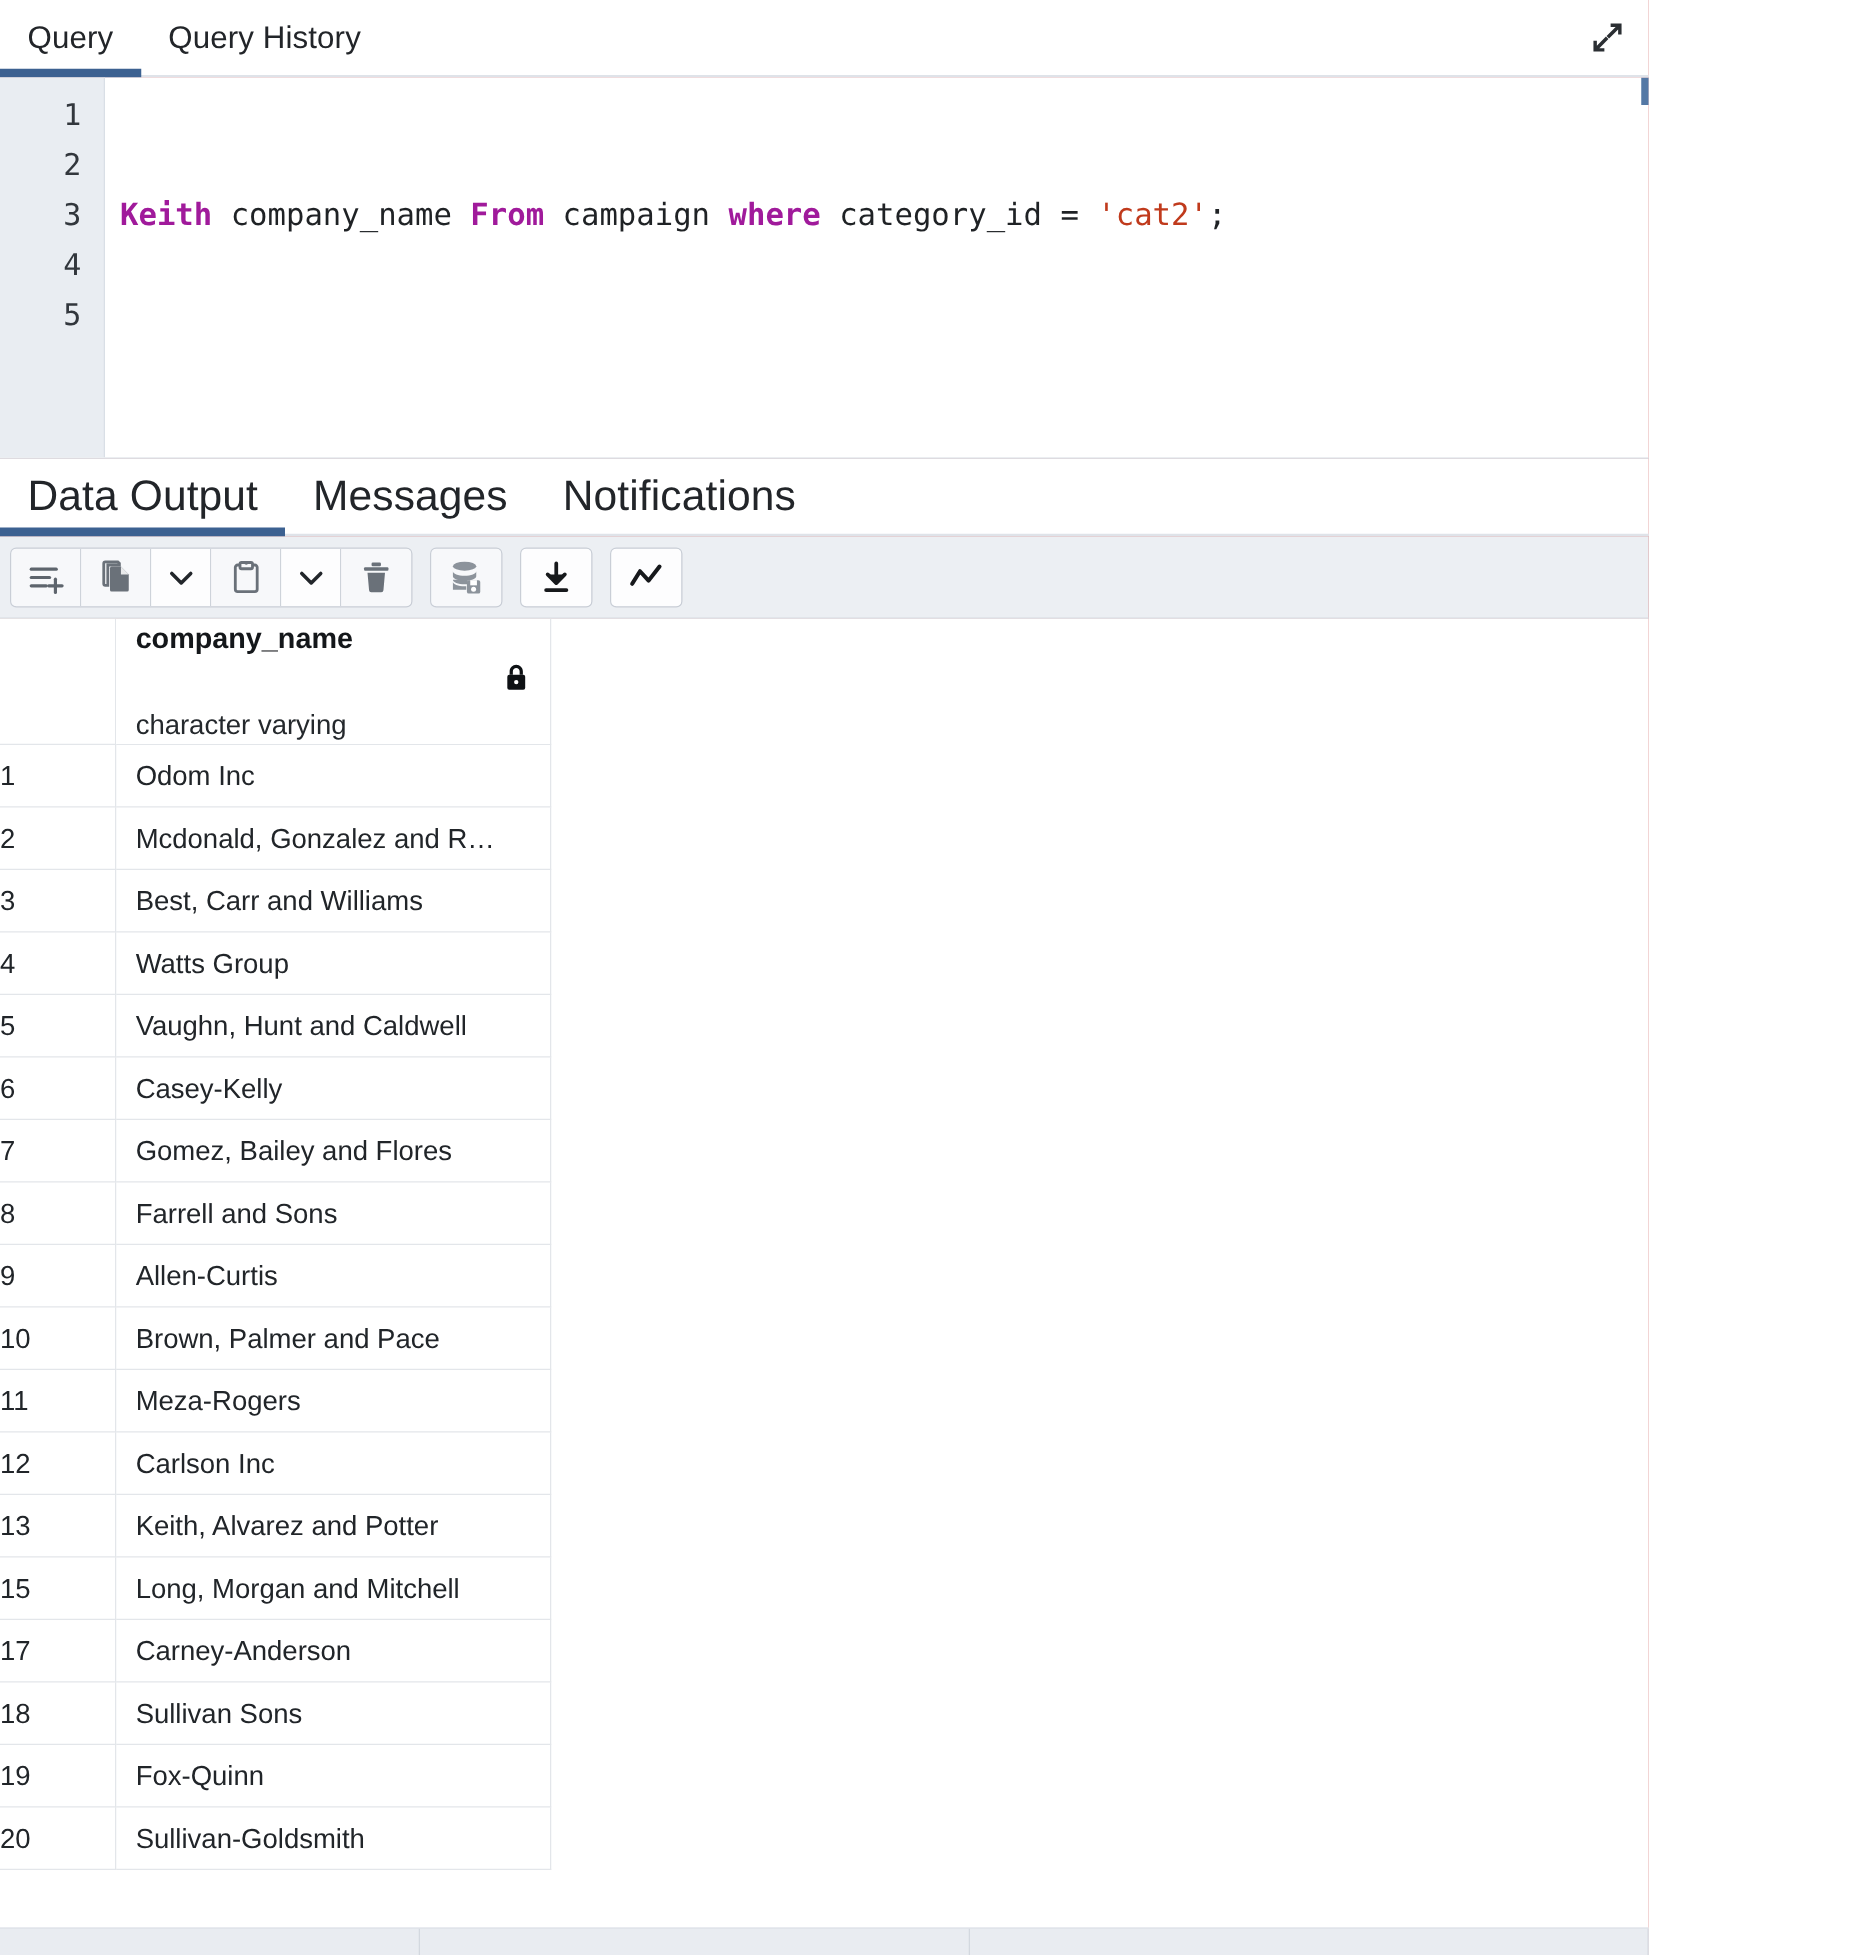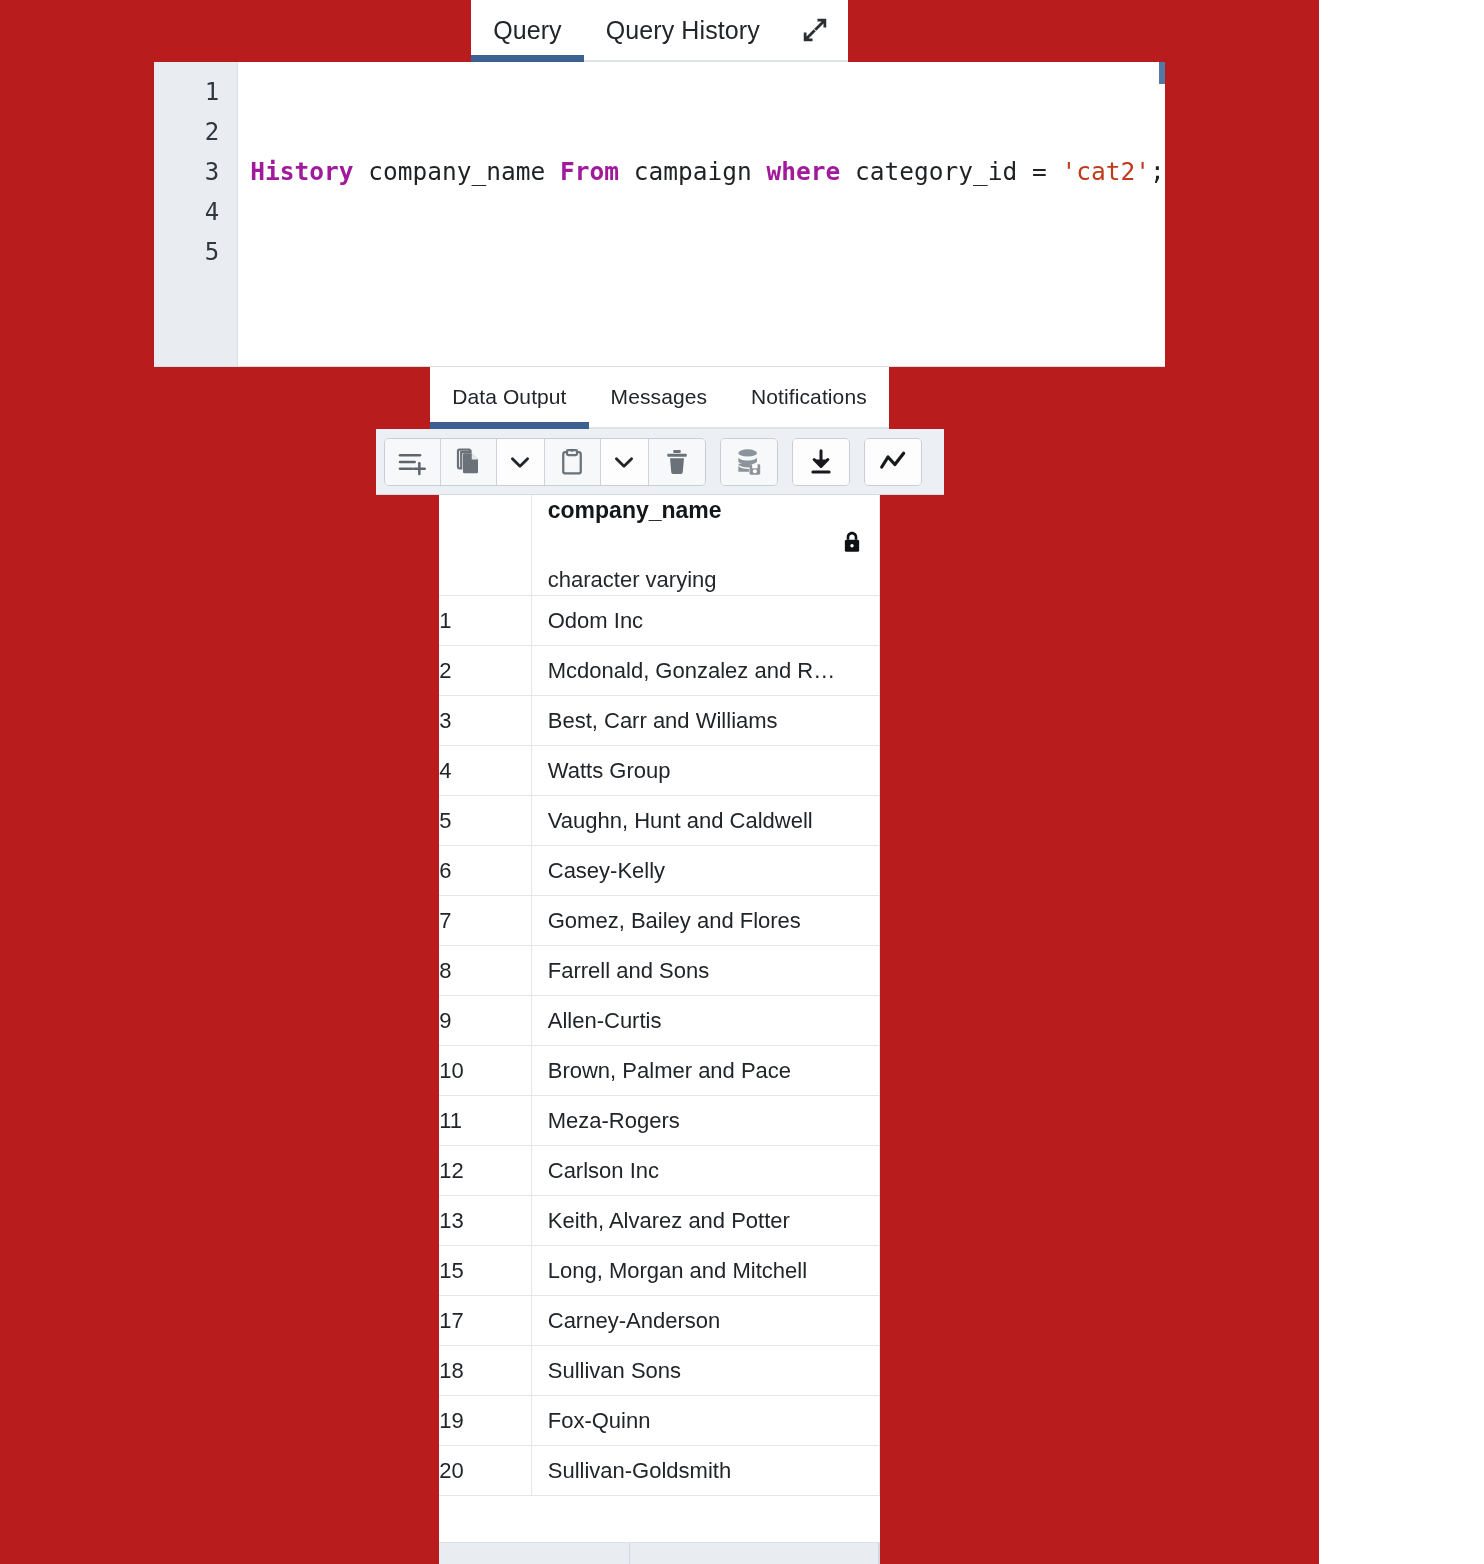--- a/index.html
+++ b/index.html
@@ -12,21 +12,20 @@
     overflow: hidden;
   }
 
   .app {
     width: 1319px;
     height: 1564px;
     position: relative;
     display: flex;
     flex-direction: column;
     background: #b91c1c;
-    align-items: center;
   }
 
   
   .tabbar {
     height: 62px;
     flex: 0 0 62px;
     background: #ffffff;
     border-bottom: 2px solid #dfe3e9;
     display: flex;
     align-items: stretch;
@@ -111,21 +110,21 @@
 
   
   .resulttabs {
     height: 62px;
     flex: 0 0 62px;
     background: #ffffff;
     border-bottom: 2px solid #dfe3e9;
     display: flex;
     align-items: stretch;
   }
-  .resulttabs .tab { font-size: 21px; }
+  .resulttabs .tab { font-size: 34px; }
 
   
   .gridtoolbar {
     height: 66px;
     flex: 0 0 66px;
     background: #eceff3;
     border-bottom: 1px solid #d6dbe2;
     display: flex;
     align-items: center;
     padding: 0 8px;
@@ -271,21 +270,21 @@
     <div class="gutter">
       <div>1</div>
       <div>2</div>
       <div>3</div>
       <div>4</div>
       <div>5</div>
     </div>
     <div class="code">
       <div class="code-line"></div>
       <div class="code-line"></div>
-      <div class="code-line" id="sql-line-3"><span class="kw">History</span><span class="pn"> company_name </span><span class="kw">From</span><span class="pn"> campaign </span><span class="kw">where</span><span class="pn"> category_id = </span><span class="str">'cat2'</span><span class="pn">;</span></div>
+      <div class="code-line" id="sql-line-3"><span class="kw">Keith</span><span class="pn"> company_name </span><span class="kw">From</span><span class="pn"> campaign </span><span class="kw">where</span><span class="pn"> category_id = </span><span class="str">'cat2'</span><span class="pn">;</span></div>
       <div class="code-line"></div>
       <div class="code-line"></div>
       <div class="vscroll-mark"></div>
     </div>
   </div>
 
   <div class="resulttabs">
     <div class="tab active">
       <span>Data Output</span>
     </div>

